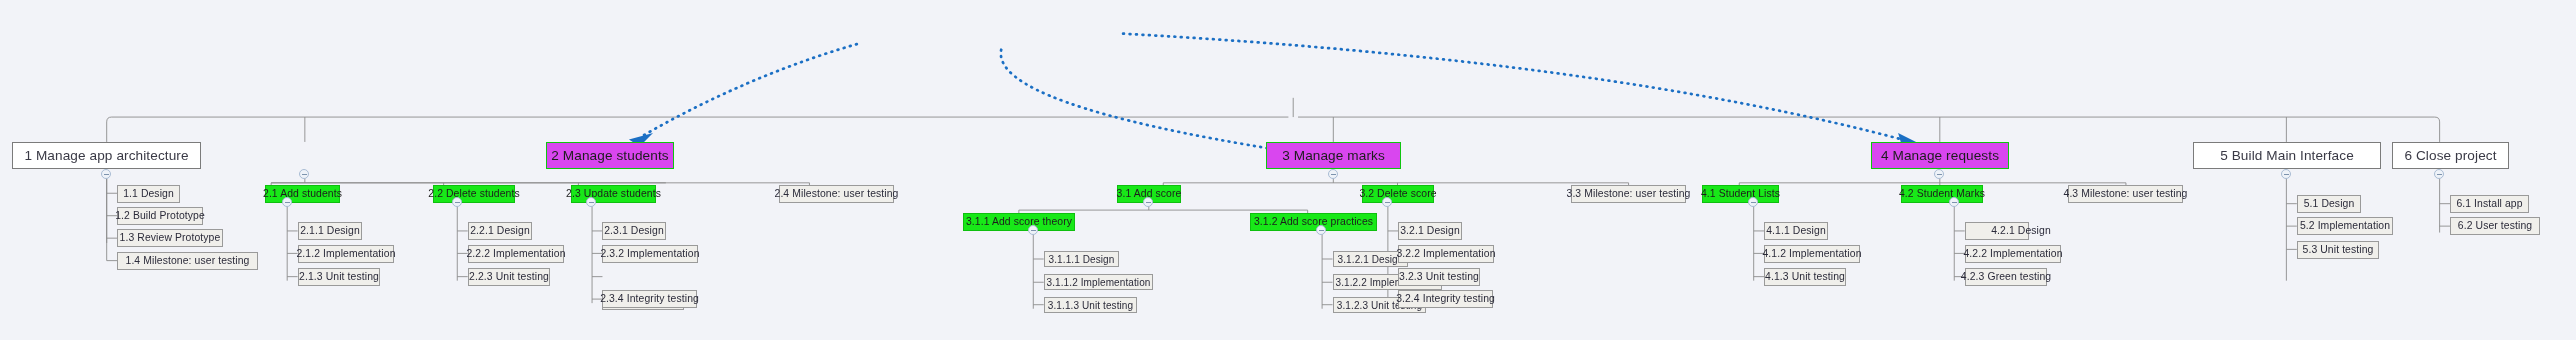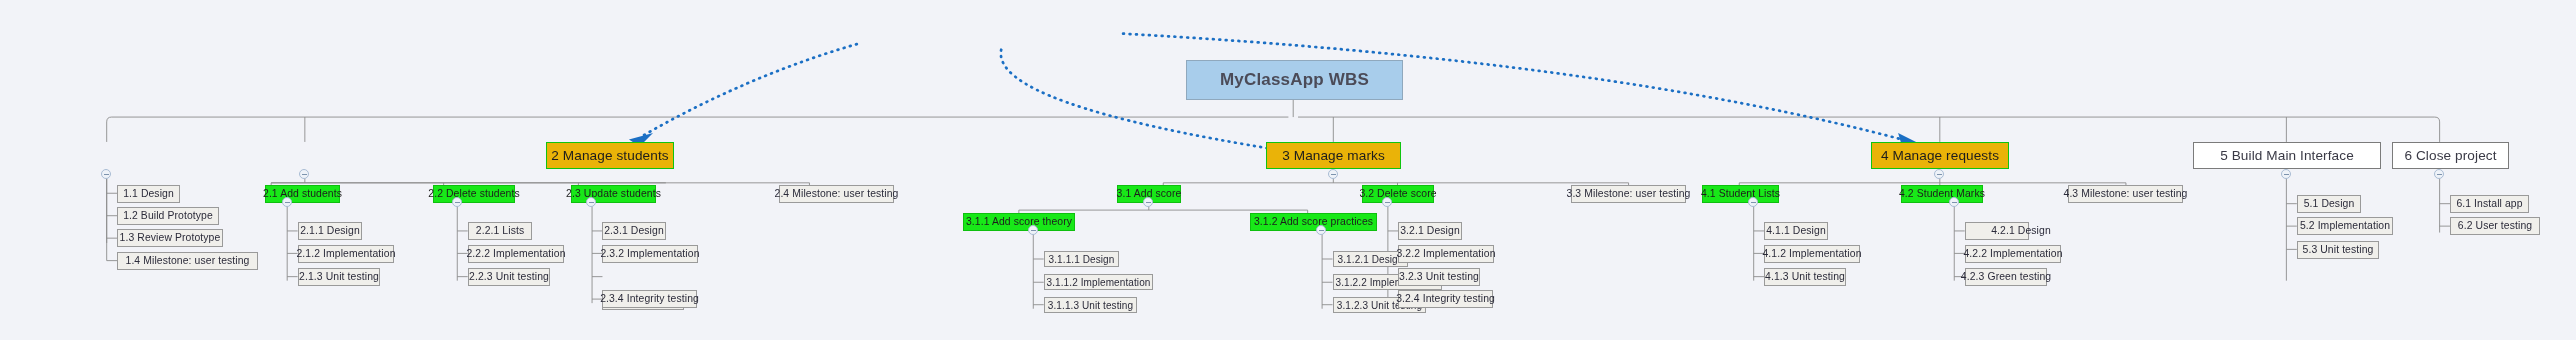--- a/index.html
+++ b/index.html
@@ -45,21 +45,21 @@
   .node.lvl4{
     height:16px;font-size:10px;
     background:#f0efeb;
     border:0.8px solid #9a9a9a;
   }
   .node.green{
     background:#18e818;
     border:0.8px solid #0fbf0f;
     color:#1d1d1d;
   }
-  .node.lvl1.green{background:#eab308;border:0.8px solid #10c410;}
+  .node.lvl1.green{background:#d946ef;border:0.8px solid #10c410;}
 
   
   #root-title{
     position:absolute;
     left:1186px;top:60px;width:215px;height:38px;
     background:#a8cdeb;
     border:0.8px solid #8fa8bd;
     display:flex;align-items:center;justify-content:center;
     font-size:17px;font-weight:bold;color:#4b4b58;
     letter-spacing:0.2px;
@@ -198,43 +198,43 @@
       <path d="M1248,62 Q1235,130 1600,188"></path>
       <path d="M1068,55 Q930,95 800,170"></path>
     </g>
     <g fill="#1b6fc4">
       <path d="M2394,180 L2366,166 L2372,186 L2354,190 Z"></path>
       <path d="M1614,192 L1584,184 L1594,200 L1579,209 Z"></path>
       <path d="M784,174 L814,166 L800,180 L812,192 Z"></path>
     </g>
   </svg>
 
-  <div id="root-title">MyClassApp WBS</div>
-
+
+  <div class="node lvl1" style="left:12px;top:142px;width:189px;">1 Manage app architecture</div>
   <div class="node lvl1 green" style="left:546px;top:142px;width:128px;">2 Manage students</div>
   <div class="node lvl1 green" style="left:1266px;top:142px;width:135px;">3 Manage marks</div>
   <div class="node lvl1 green" style="left:1871px;top:142px;width:138px;">4 Manage requests</div>
   <div class="node lvl1" style="left:2193px;top:142px;width:188px;">5 Build Main Interface</div>
   <div class="node lvl1" style="left:2392px;top:142px;width:117px;">6 Close project</div>
 
   <div class="node lvl2" style="left:117px;top:185px;width:63px;">1.1  Design</div>
-  <div class="node lvl2" style="left:117px;top:207px;width:102px;">1.2  Build Prototype</div>
+  <div class="node lvl2" style="left:117px;top:207px;width:86px;">1.2  Build Prototype</div>
   <div class="node lvl2" style="left:117px;top:229px;width:106px;">1.3  Review Prototype</div>
   <div class="node lvl2" style="left:117px;top:252px;width:141px;">1.4  Milestone: user testing</div>
 
   <div class="node lvl2 green" style="left:265px;top:185px;width:75px;">2.1  Add students</div>
   <div class="node lvl2 green" style="left:433px;top:185px;width:82px;">2.2  Delete students</div>
   <div class="node lvl2 green" style="left:571px;top:185px;width:85px;">2.3  Update students</div>
   <div class="node lvl2" style="left:779px;top:185px;width:115px;">2.4  Milestone: user testing</div>
 
   <div class="node lvl3" style="left:298px;top:222px;width:64px;">2.1.1  Design</div>
   <div class="node lvl3" style="left:298px;top:245px;width:96px;">2.1.2  Implementation</div>
   <div class="node lvl3" style="left:298px;top:268px;width:82px;">2.1.3  Unit testing</div>
 
-  <div class="node lvl3" style="left:468px;top:222px;width:64px;">2.2.1  Lists</div>
+  <div class="node lvl3" style="left:468px;top:222px;width:64px;">2.2.1  Design</div>
   <div class="node lvl3" style="left:468px;top:245px;width:96px;">2.2.2  Implementation</div>
   <div class="node lvl3" style="left:468px;top:268px;width:82px;">2.2.3  Unit testing</div>
 
   <div class="node lvl3" style="left:602px;top:222px;width:64px;">2.3.1  Design</div>
   <div class="node lvl3" style="left:602px;top:245px;width:96px;">2.3.2  Implementation</div>
   <div class="node lvl3" style="left:602px;top:268px;width:82px;margin-top:24px;">2.3.3  Unit testing</div>
   <div class="node lvl3" style="left:602px;top:290px;width:95px;">2.3.4  Integrity testing</div>
 
   <div class="node lvl2 green" style="left:1117px;top:185px;width:64px;">3.1  Add score</div>
   <div class="node lvl2 green" style="left:1362px;top:185px;width:72px;">3.2  Delete score</div>

